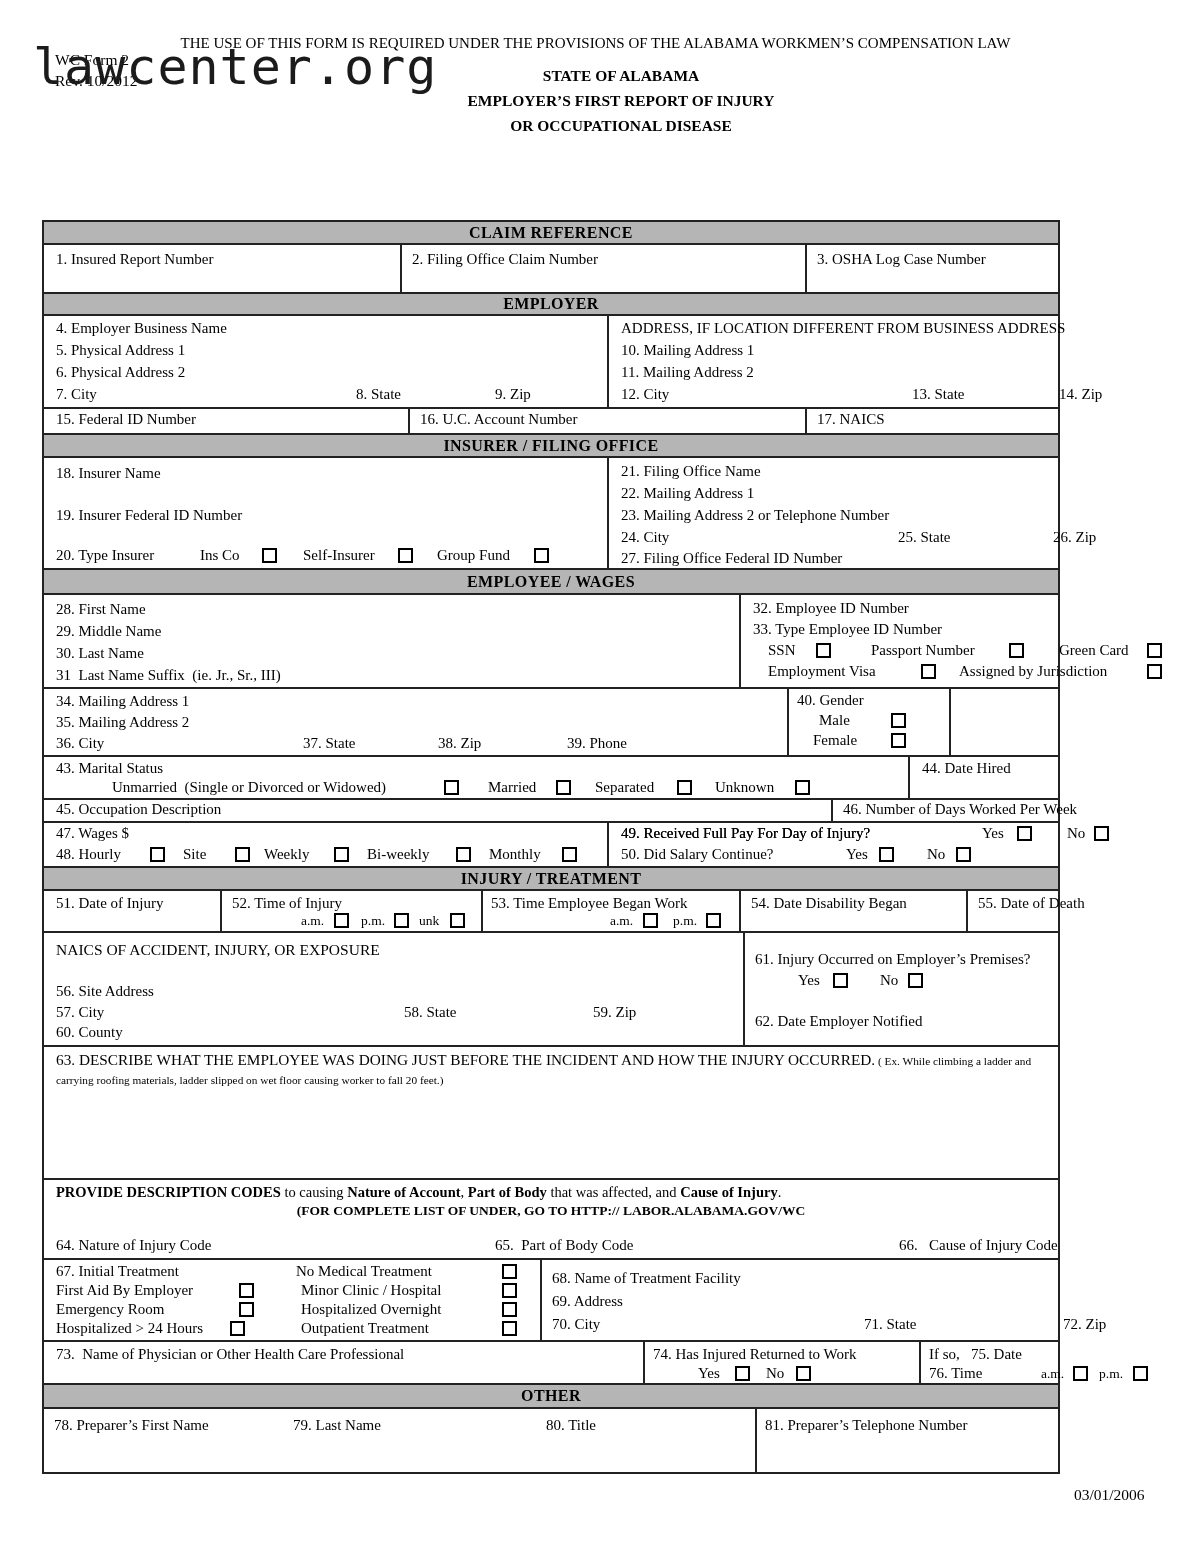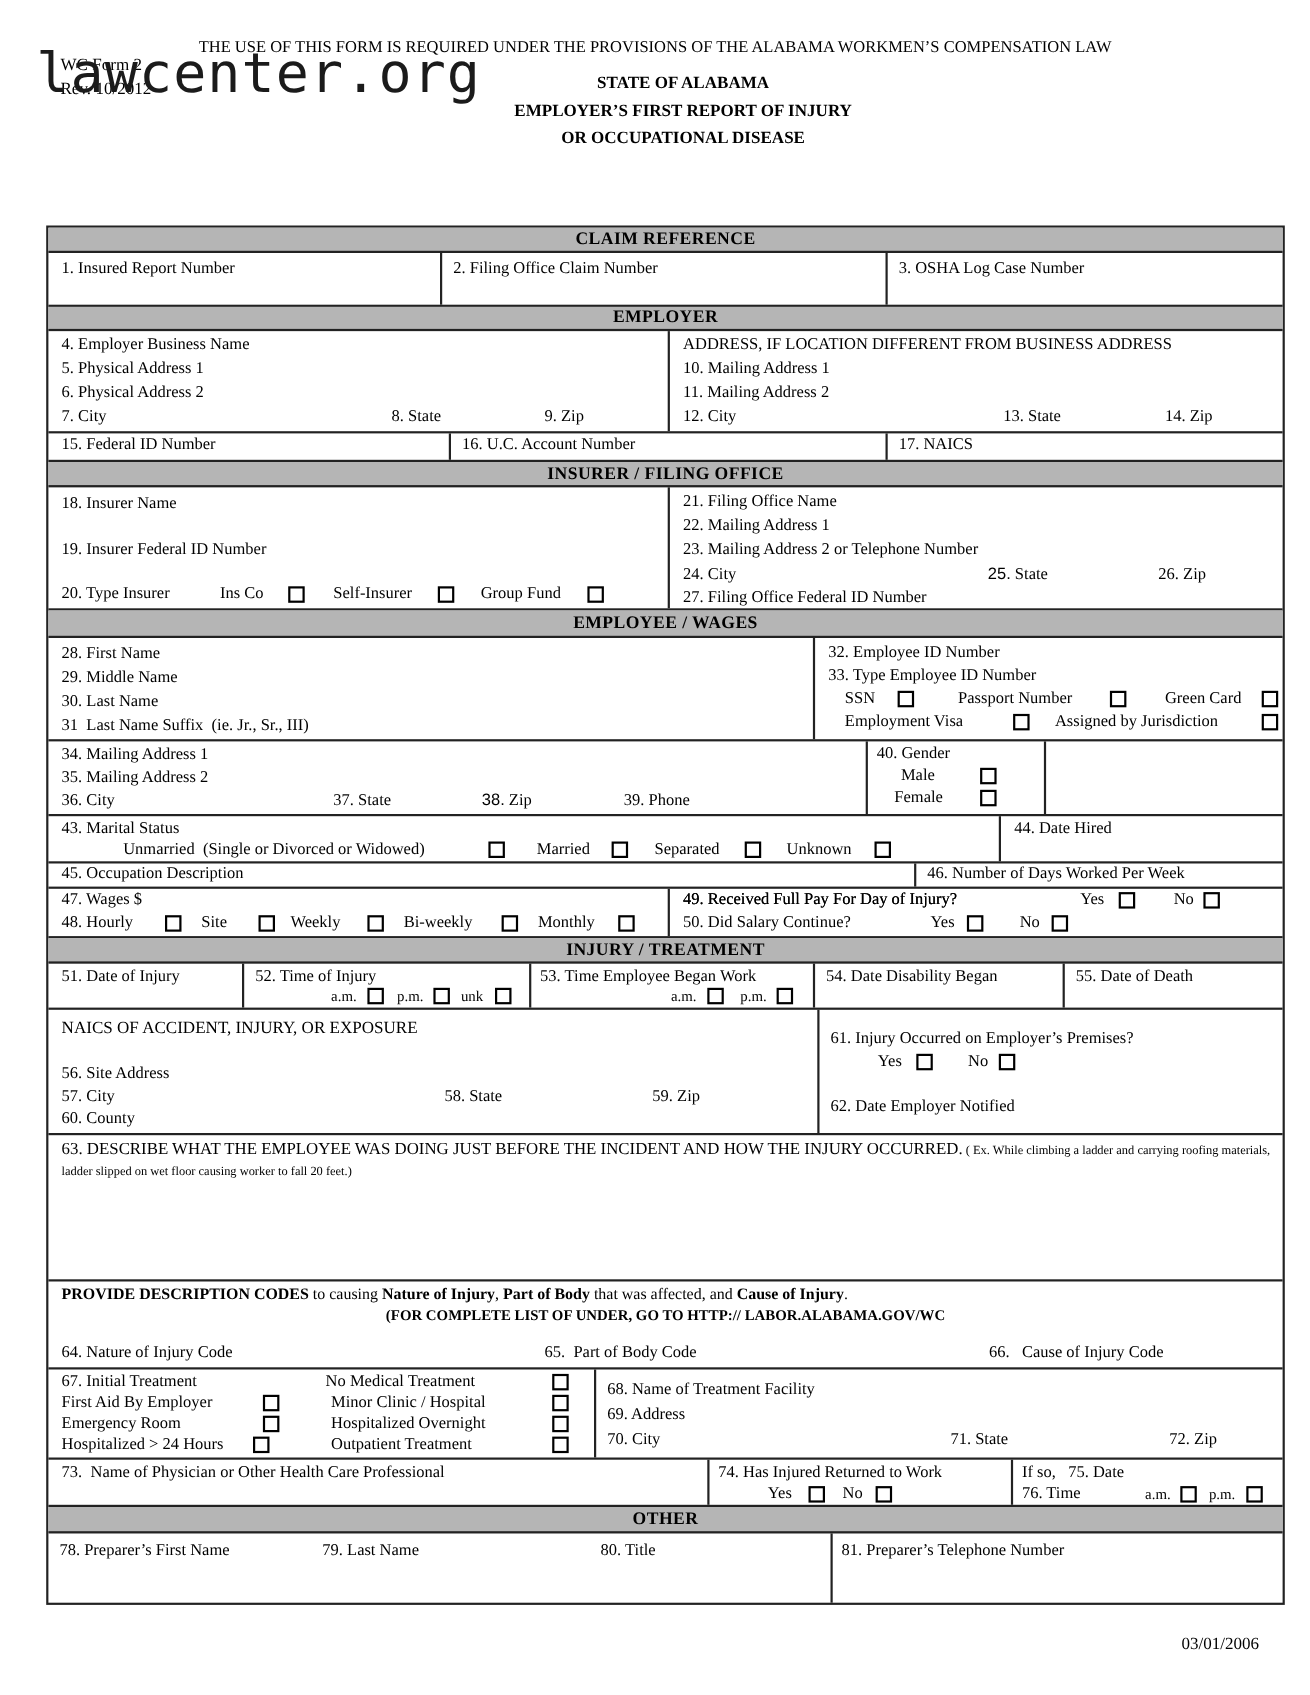--- a/index.html
+++ b/index.html
@@ -1,21 +1,21 @@
 <!DOCTYPE html>
 <html><head>
 <meta charset="utf-8">
 <style>
   html,body{margin:0;padding:0;background:#fff}
   body{width:1191px;height:1541px;position:relative;font-family:"Liberation Serif",serif;color:#000;overflow:hidden}
   .abs{position:absolute;white-space:pre}
   .lbl{font-size:15px}
   .sm{font-size:13.5px}
-  .sansnum{font-family:Liberation Sans, sans-serif}
-  .form{position:absolute;left:42px;top:205px;width:1126px;border:2px solid #222;box-sizing:border-box}
+  .sansnum{font-family:Liberation Serif, serif}
+  .form{position:absolute;left:42px;top:220px;width:1018px;border:2px solid #222;box-sizing:border-box}
   .bar{background:#b5b5b5;border-bottom:2px solid #222;text-align:center;font-weight:bold;font-size:16px;letter-spacing:.4px;box-sizing:border-box}
   .row{display:flex;border-bottom:2px solid #222;box-sizing:border-box}
   .row.last{border-bottom:none}
   .cell{position:relative;border-right:2px solid #222;box-sizing:border-box;flex-shrink:0}
   .cell.grow{flex:1 1 auto;border-right:none}
   .cb{display:inline-block;width:15px;height:15px;border:2px solid #000;background:#fff;vertical-align:-3px;box-sizing:border-box}
   .wm{position:absolute;font-family:"DejaVu Sans Mono",monospace;font-size:50px;letter-spacing:1px;color:#1b1b1b;z-index:5;white-space:pre}
   .hdr-c{position:absolute;left:51px;width:1140px;text-align:center;font-weight:bold;font-size:15.5px;white-space:pre}
   .b{font-weight:bold}
 </style>
@@ -239,21 +239,21 @@
       <span class="abs lbl" style="left:10px;top:80px">62. Date Employer Notified</span>
     </div>
   </div>
   <div class="row" style="height:133px">
     <div class="cell grow">
       <div style="position:absolute;left:12px;top:4px;right:6px;font-size:15.3px;line-height:18px"><span>63. DESCRIBE WHAT THE EMPLOYEE WAS DOING JUST BEFORE THE INCIDENT AND HOW THE INJURY OCCURRED.</span><span style="font-size:11.3px"> ( Ex. While climbing a ladder and carrying roofing materials, ladder slipped on wet floor causing worker to fall 20 feet.)</span></div>
     </div>
   </div>
   <div class="row" style="height:80px">
     <div class="cell grow">
-      <div class="abs" style="left:12px;top:4px;font-size:14.5px"><span class="b">PROVIDE DESCRIPTION CODES</span><span> to causing </span><span class="b">Nature of Injury</span><span>, </span><span class="b">Part of Body</span><span> that was affected, and </span><span class="b">Cause of Injury</span><span>.</span></div>
+      <div class="abs" style="left:12px;top:4px;font-size:14.5px"><span class="b">PROVIDE DESCRIPTION CODES</span><span> to causing </span><span class="b">Nature of Account</span><span>, </span><span class="b">Part of Body</span><span> that was affected, and </span><span class="b">Cause of Injury</span><span>.</span></div>
       <div class="abs b" style="left:0;right:0;top:23px;text-align:center;font-size:13.5px">(FOR COMPLETE LIST OF UNDER, GO TO HTTP:// LABOR.ALABAMA.GOV/WC</div>
       <span class="abs lbl" style="left:12px;top:57px">64. Nature of Injury Code</span>
       <span class="abs lbl" style="left:451px;top:57px">65.  Part of Body Code</span>
       <span class="abs lbl" style="left:855px;top:57px">66.   Cause of Injury Code</span>
     </div>
   </div>
   <div class="row" style="height:82px">
     <div class="cell" style="width:498px">
       <span class="abs lbl" style="left:12px;top:3px">67. Initial Treatment</span>
       <span class="abs lbl" style="left:252px;top:3px">No Medical Treatment</span>

